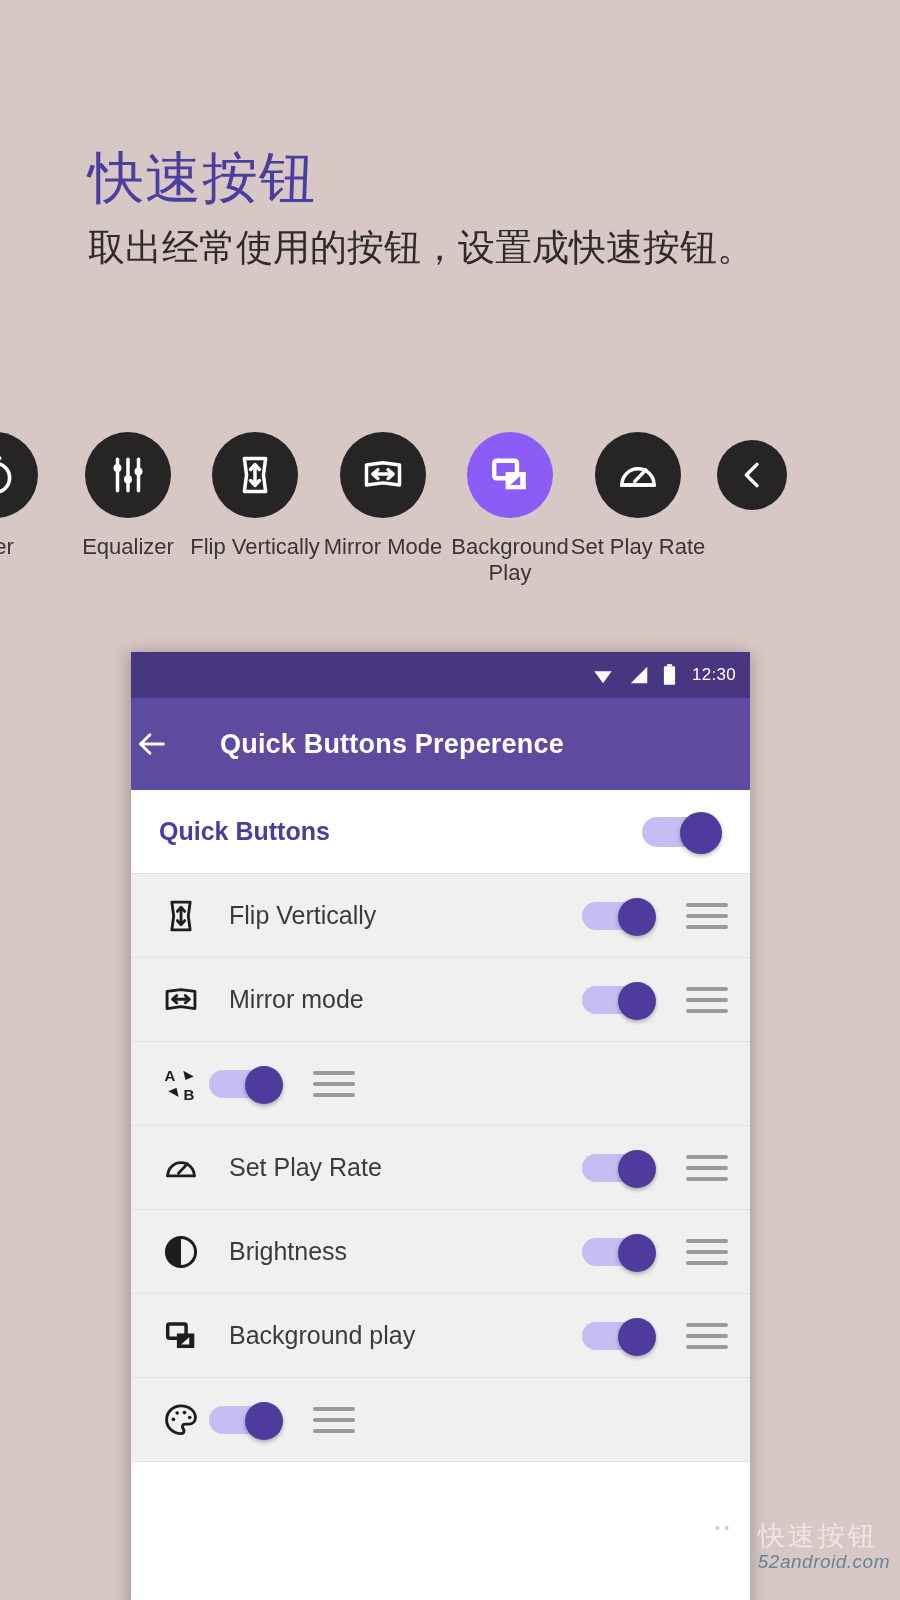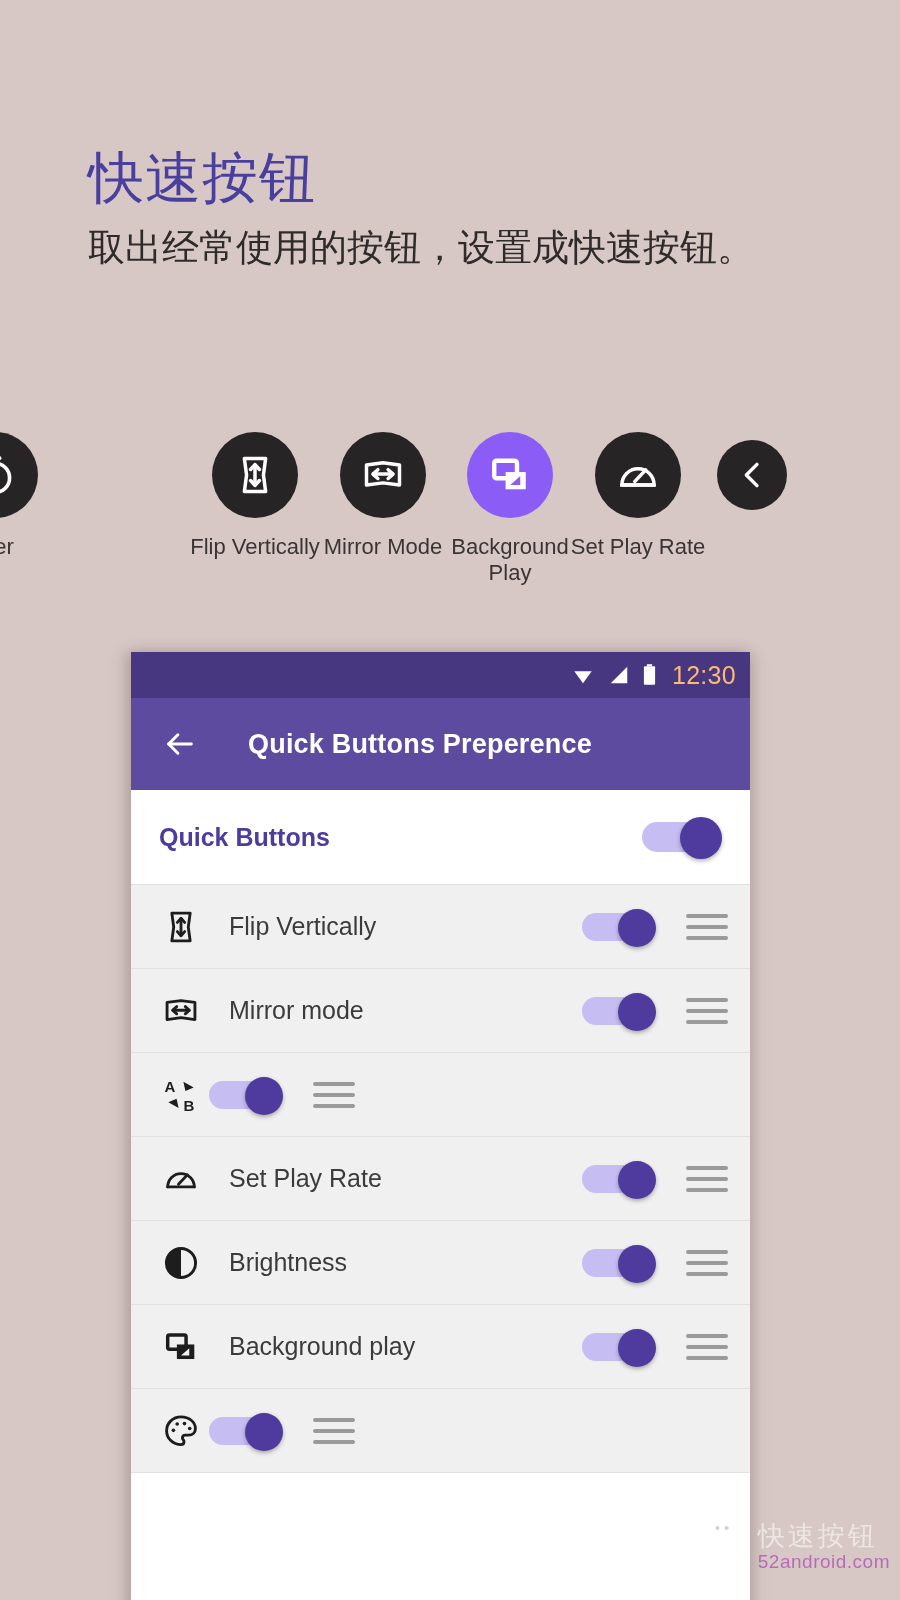--- a/index.html
+++ b/index.html
@@ -96,48 +96,47 @@
     height: 46px;
     background: #473680;
     display: flex;
     align-items: center;
     justify-content: flex-end;
     padding-right: 14px;
     box-sizing: border-box;
     gap: 10px;
   }
   .sb-time {
-    color: #fdba74;
-    font-size: 25px;
+    color: #ffffff;
+    font-size: 17px;
     letter-spacing: 0.3px;
     margin-left: 4px;
   }
   .appbar {
     height: 92px;
     background: #5c4b9e;
     display: flex;
     align-items: center;
-    padding-left: 28px;
     box-sizing: border-box;
   }
   .appbar-title {
     color: #ffffff;
     font-size: 27px;
     font-weight: bold;
     margin-left: 47px;
     letter-spacing: 0.2px;
   }
   .back-btn {
     width: 42px; height: 42px;
     display: flex; align-items: center; justify-content: center;
     flex: none;
   }
 
   .master-row {
-    height: 94px;
+    height: 83px;
     background: #ffffff;
     display: flex;
     align-items: center;
     padding: 0 26px 0 28px;
     box-sizing: border-box;
     justify-content: space-between;
   }
   .master-label {
     color: #4f3a9e;
     font-size: 25px;
@@ -216,21 +215,21 @@
     right: 10px;
     bottom: 20px;
     display: flex;
     align-items: center;
     gap: 8px;
     opacity: 0.55;
     pointer-events: none;
   }
   .wm-text { display: flex; flex-direction: column; align-items: flex-start; }
   .wm-cn { color: #ffffff; font-size: 27px; letter-spacing: 3px; line-height: 1.1; }
-  .wm-en { color: #a21caf; font-size: 19px; letter-spacing: 0.5px; line-height: 1.2; }
+  .wm-en { color: #0c4a6e; font-size: 19px; letter-spacing: 0.5px; line-height: 1.2; font-style: italic; }
 </style>
 </head>
 <body>
 
 <div class="promo">
   <div class="promo-title">快速按钮</div>
   <div class="promo-sub">取出经常使用的按钮，设置成快速按钮。</div>
 </div>
 
 <div class="carousel">
@@ -240,20 +239,33 @@
       <svg width="46" height="46" viewBox="0 0 24 24" fill="none" stroke="#fff" stroke-width="1.9" stroke-linecap="round">
         <circle cx="12" cy="13.5" r="7.6"></circle>
         <path d="M12 13.5 L12 8.8"></path>
         <path d="M9.6 3.2 L14.4 3.2"></path>
         <path d="M12 3.2 L12 5.6"></path>
       </svg>
     </div>
     <div class="qb-label">mer</div>
   </div>
 
+  <div class="qb-item" style="left:48px;">
+    <div class="qb-circle">
+      <svg width="42" height="42" viewBox="0 0 24 24" fill="none" stroke="#fff" stroke-width="2" stroke-linecap="round">
+        <path d="M6 3 L6 21"></path>
+          <path d="M12 3 L12 21"></path>
+          <path d="M18 3 L18 21"></path>
+        <circle cx="6" cy="8" r="2.3" fill="#fff" stroke="none"></circle>
+        <circle cx="12" cy="14.5" r="2.3" fill="#fff" stroke="none"></circle>
+        <circle cx="18" cy="10" r="2.3" fill="#fff" stroke="none"></circle>
+      </svg>
+    </div>
+    <div class="qb-label">Equalizer</div>
+  </div>
 
   <div class="qb-item" style="left:175px;">
     <div class="qb-circle">
       <svg width="44" height="44" viewBox="0 0 24 24" fill="none" stroke="#fff" stroke-width="1.9" stroke-linejoin="round">
         <path d="M6.2 3 L17.8 3 L16.6 12 L17.8 21 L6.2 21 L7.4 12 Z"></path>
         <path d="M12 6.6 L12 17.4" stroke-linecap="round"></path>
         <path d="M9.6 9 L12 6.3 L14.4 9" stroke-linecap="round"></path>
         <path d="M9.6 15 L12 17.7 L14.4 15" stroke-linecap="round"></path>
       </svg>
     </div>

